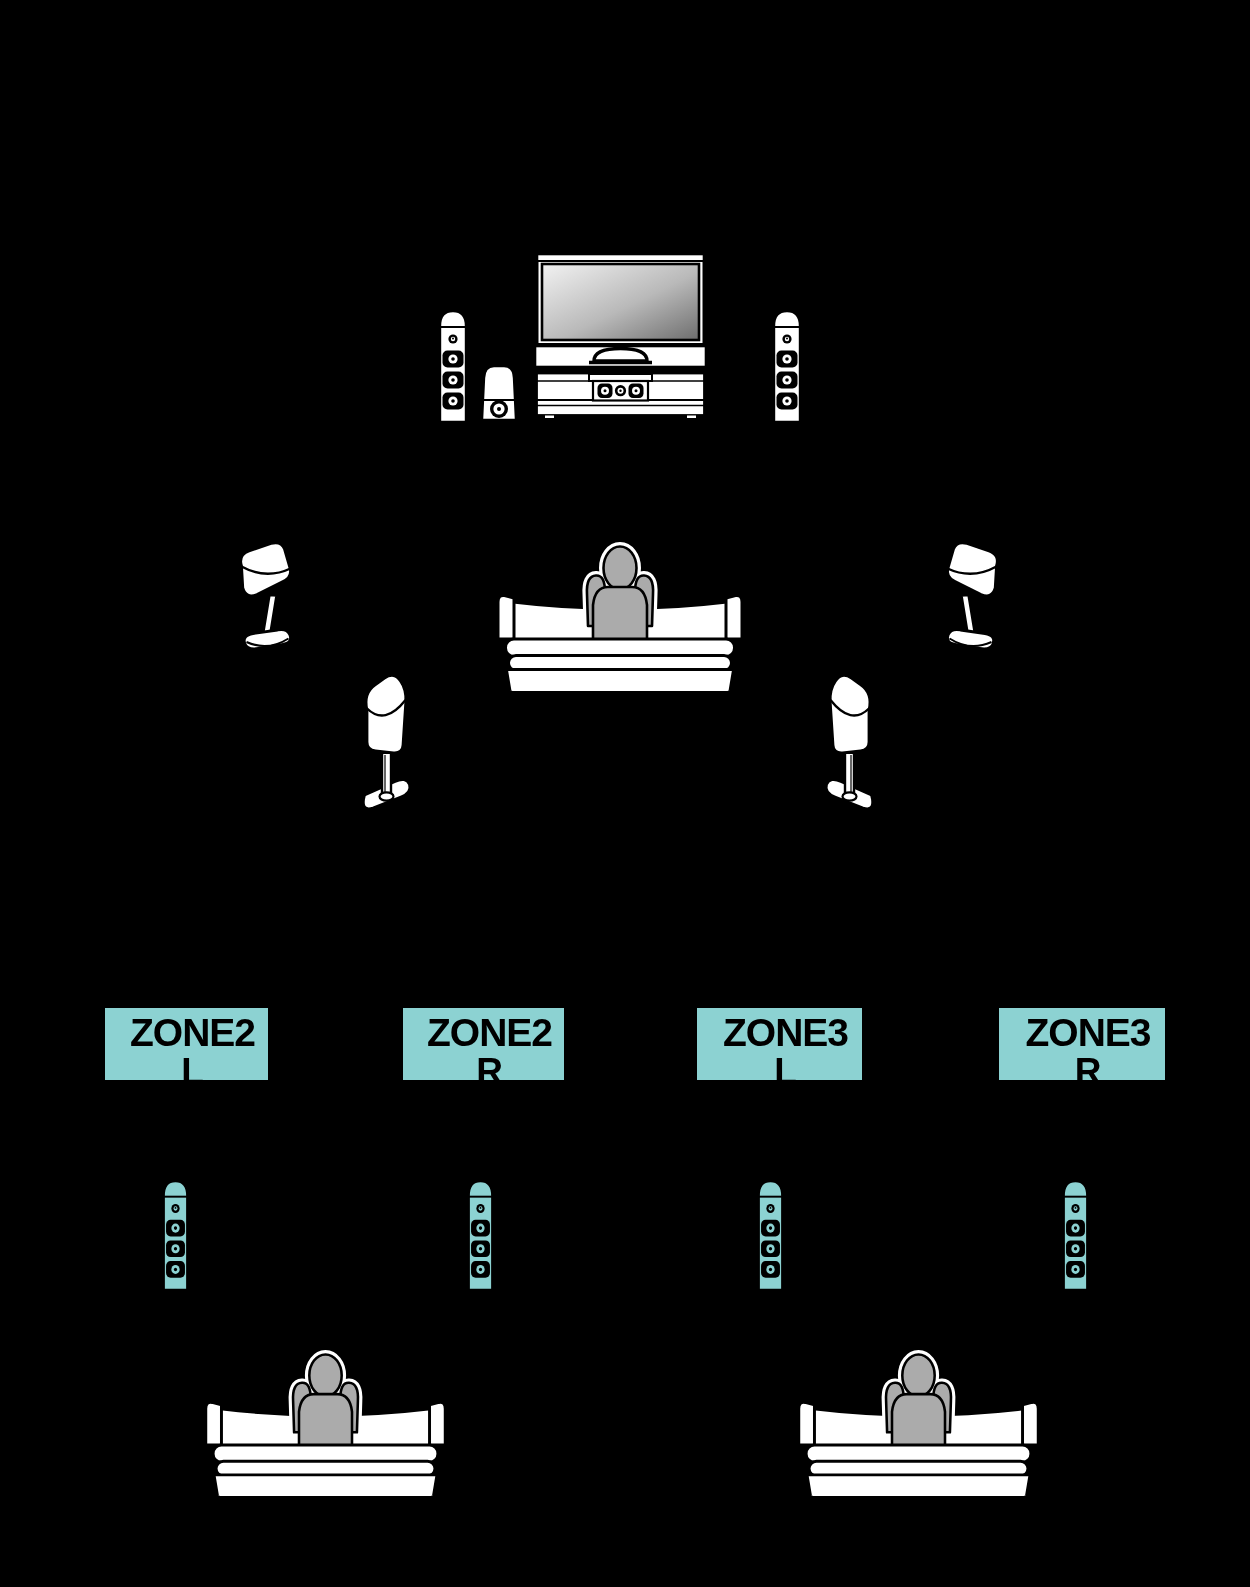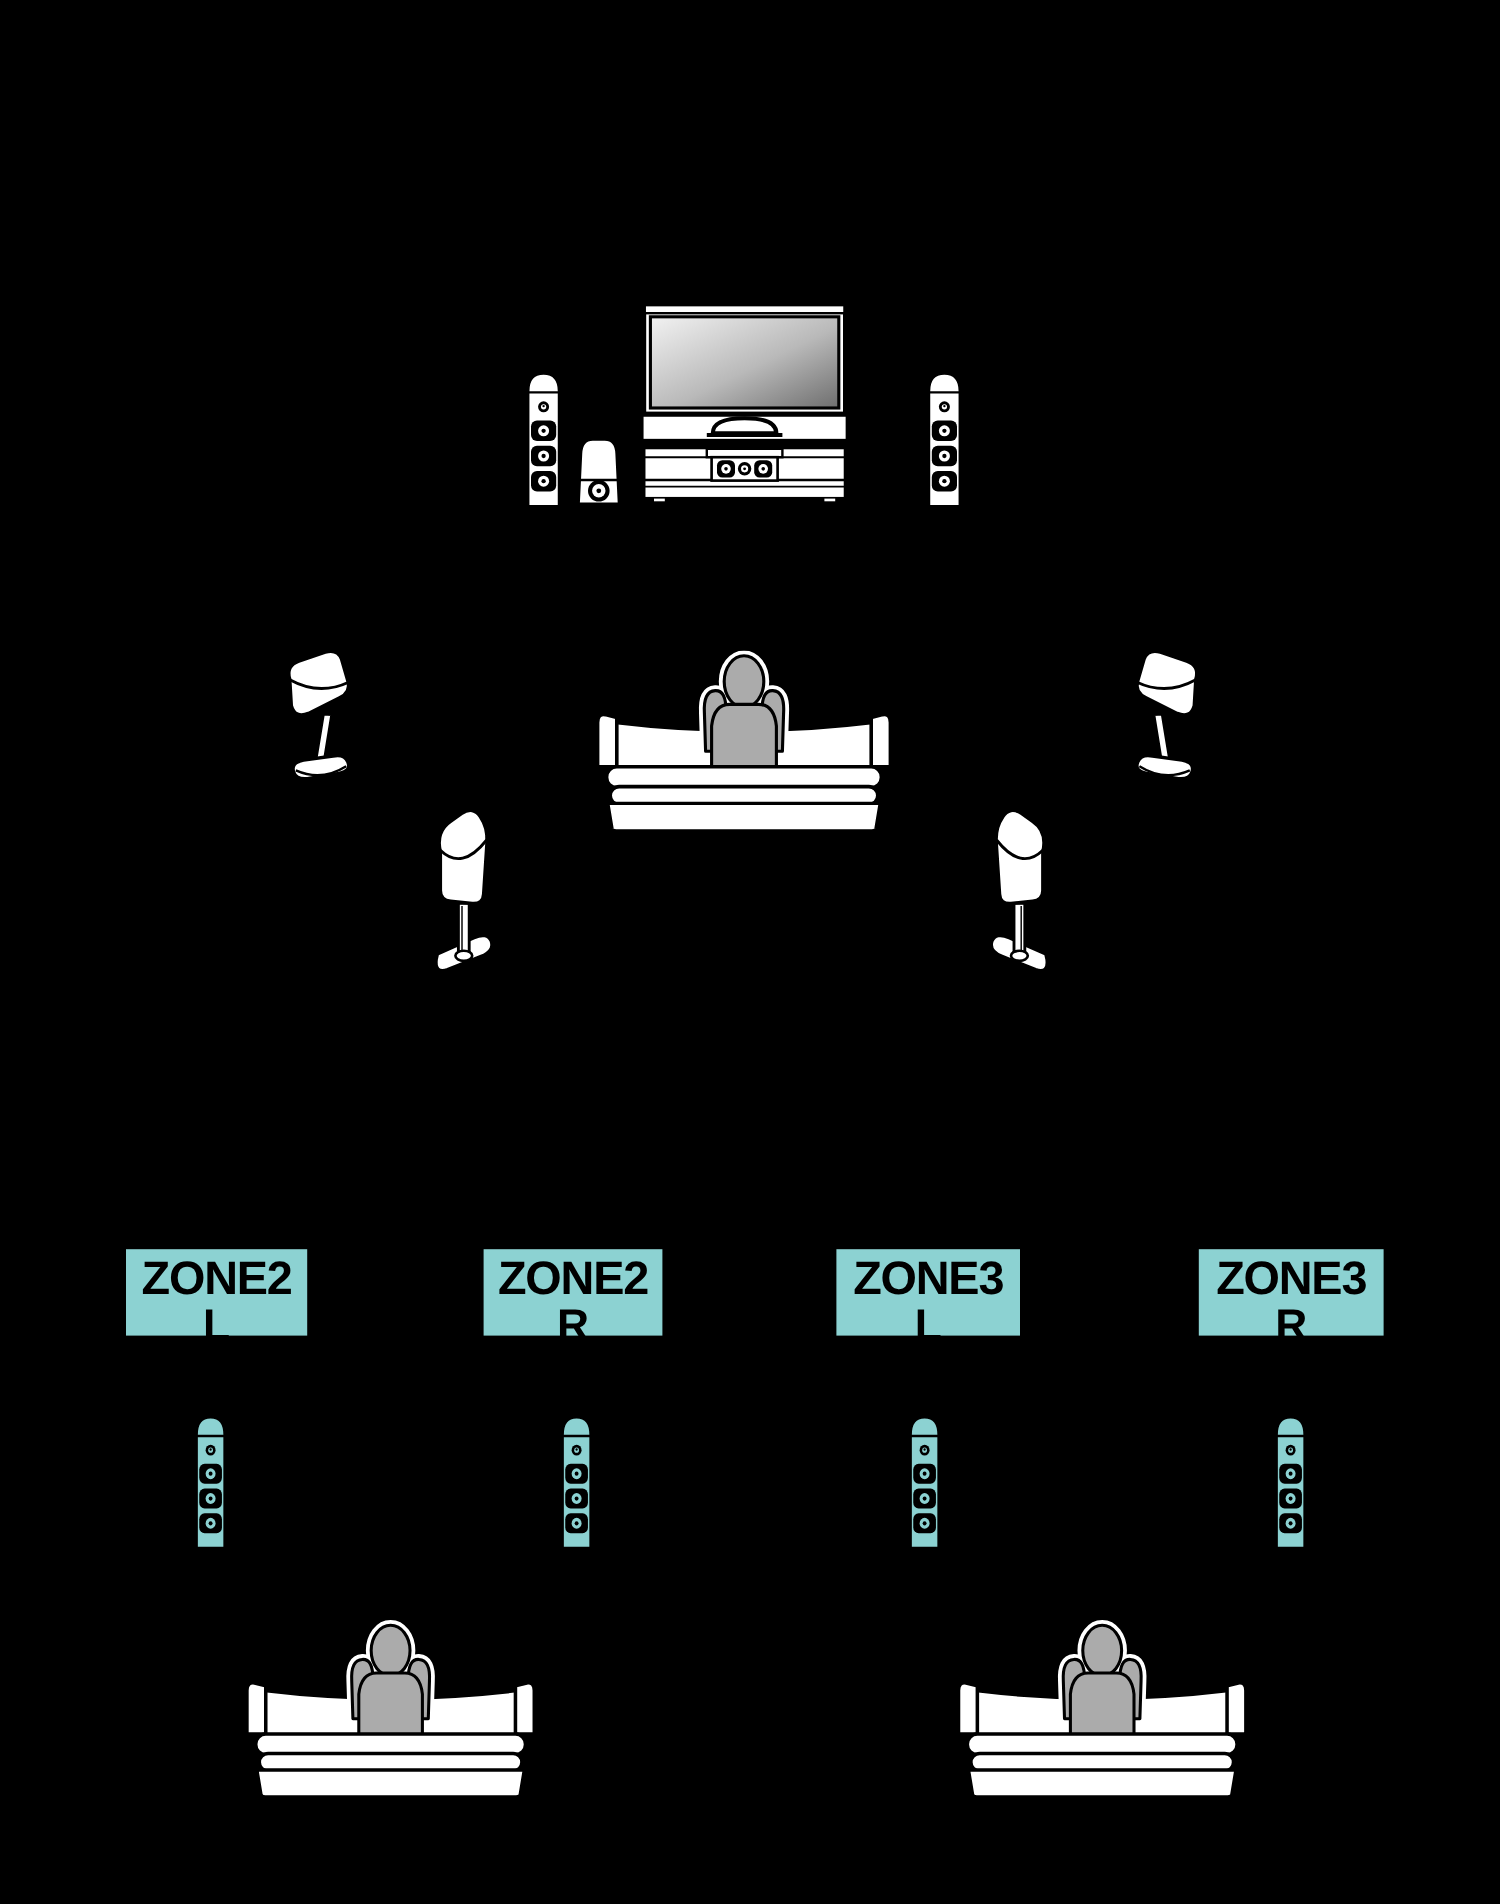--- a/index.html
+++ b/index.html
@@ -9,24 +9,25 @@
     position:relative;
     overflow:hidden;
     font-family:"Liberation Sans", sans-serif;
   }
   .abs{position:absolute;}
   svg.abs{display:block;overflow:visible;}
   .mirror{transform:scaleX(-1);}
   .teal-spk{--spk-fill:var(--teal,#8CD2D2);}
   .zone-label{
     position:absolute;
-    top:1041px;height:72px;
+    top:1008px;height:72px;
     background:var(--teal,#8CD2D2);
     color:#000;text-align:center;
     font-weight:bold;
+    padding-left:12px;
   }
   .zl-name{font-size:39px;line-height:41px;margin-top:4px;letter-spacing:-1px;}
   .zl-ch{font-size:37px;line-height:38px;}
 </style>
 </head>
 <body style="background: rgb(0, 0, 0);">
 
 <svg width="0" height="0" style="position:absolute" aria-hidden="true">
   <defs>
     <linearGradient id="tvgrad" x1="0" y1="0" x2="1" y2="1">

